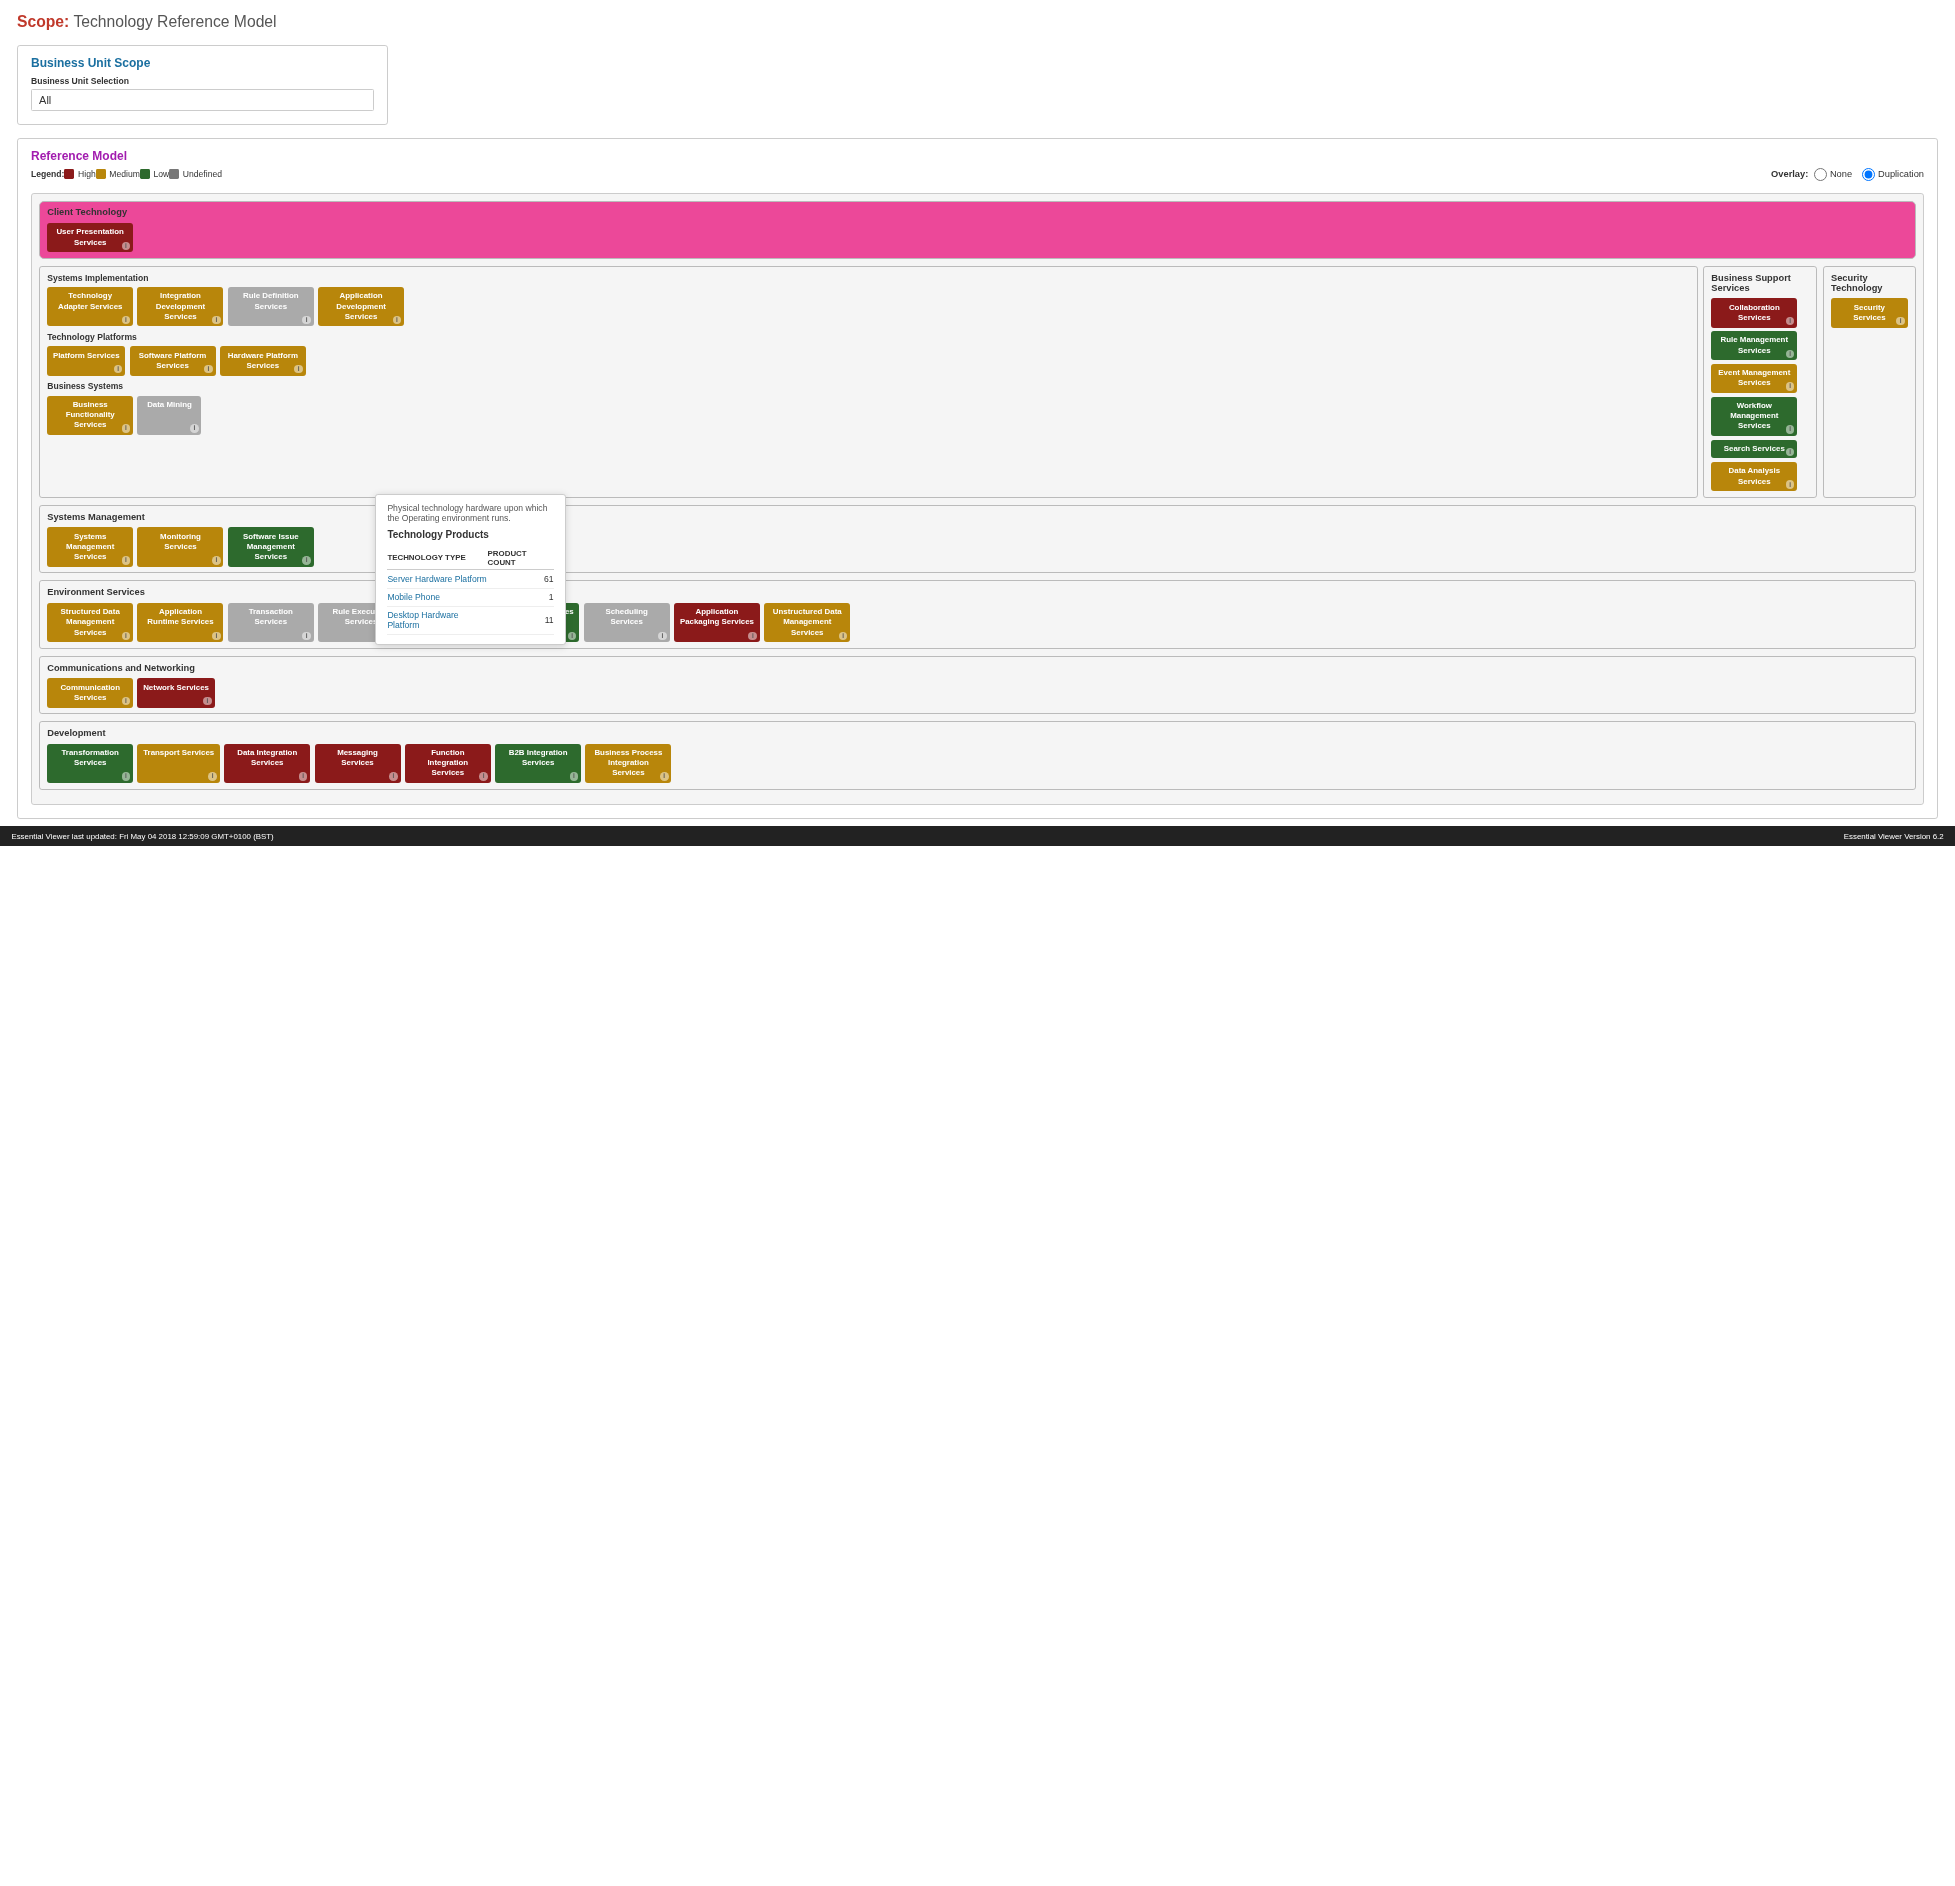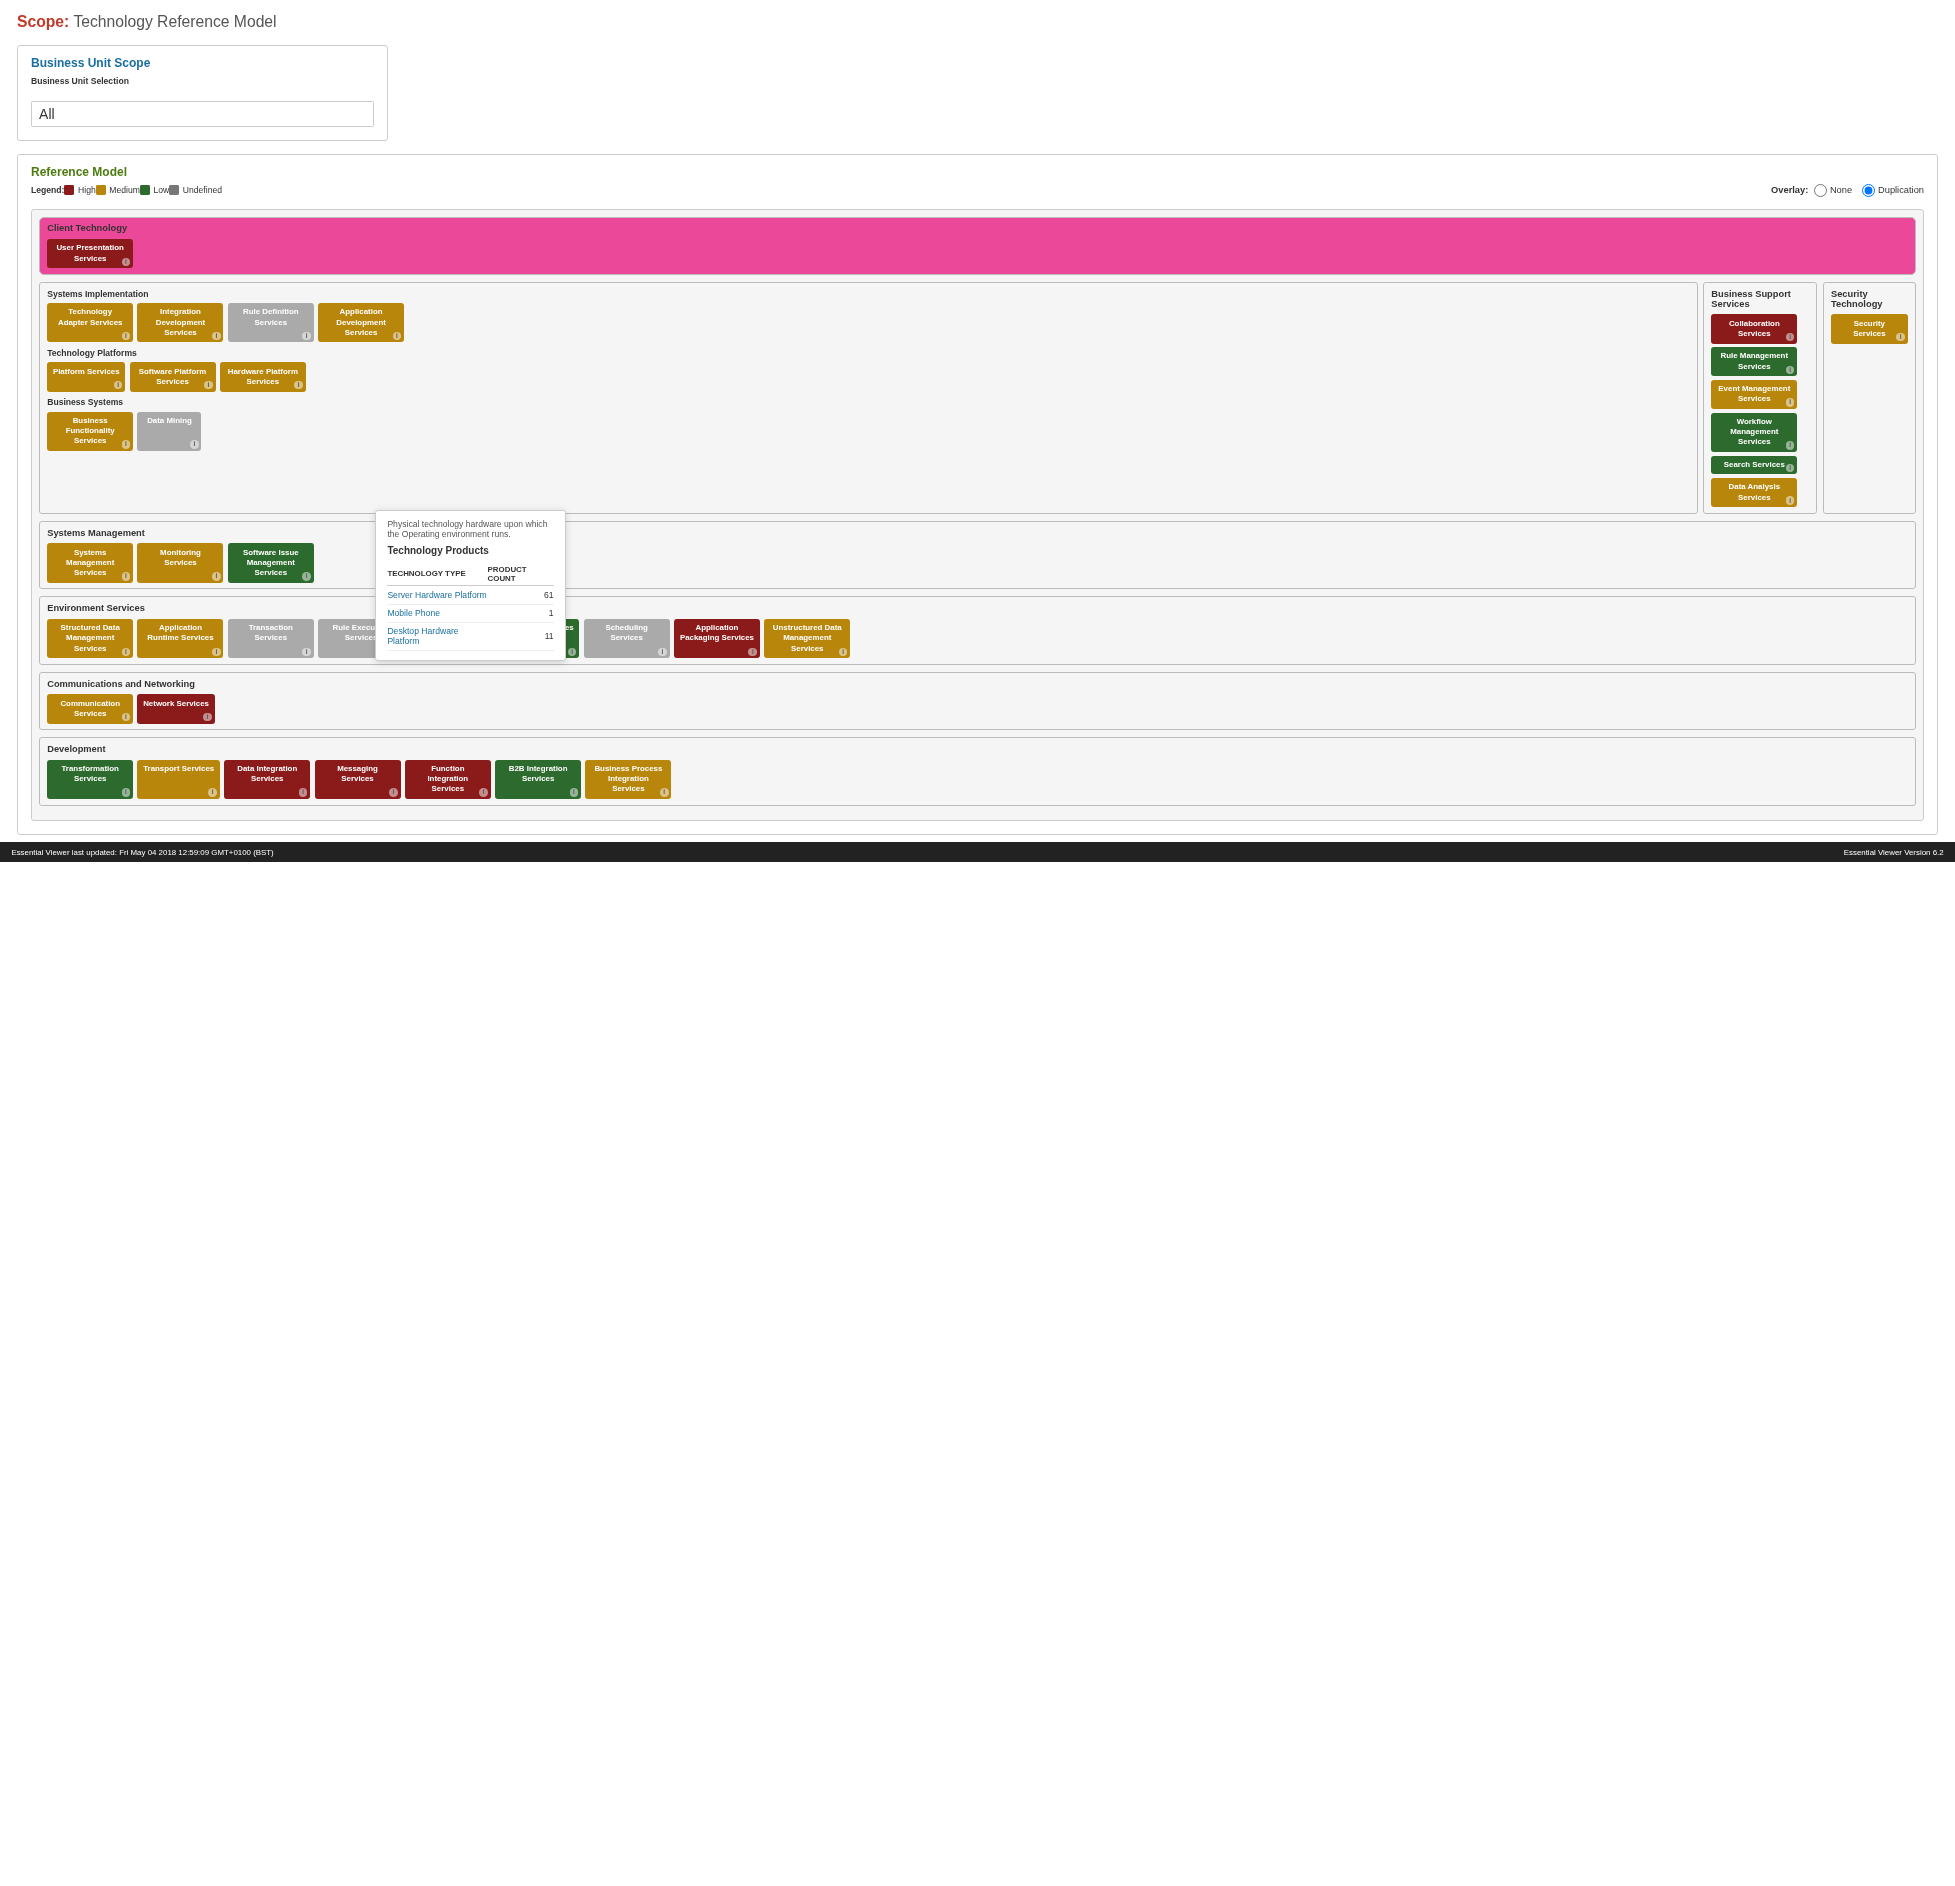--- a/index.html
+++ b/index.html
@@ -8,25 +8,25 @@
     .page-wrapper { background: #fff; min-height: 100vh; }
 
     
     .page-title { padding: 13px 17px 7.1px; font-size: 15.7px; font-weight: normal; color: #555; }
     .page-title span.view-label { color: #c0392b; font-weight: bold; }
 
     
     .scope-section { margin: 7.1px 17px 13px; border: 0.7px solid #ccc; border-radius: 2.9px; padding: 10px 13px 13px; max-width: 371px; background: #fff; }
     .scope-title { color: #1a6fa0; font-size: 12px; font-weight: bold; margin-bottom: 5.7px; }
     .scope-label { font-size: 8.6px; font-weight: bold; margin-bottom: 2.9px; }
-    .scope-input { width: 100%; border: 0.7px solid #ccc; padding: 4.3px 7.1px; font-size: 14px; border-radius: 1.4px; color: #333; margin-top: 12px; }
+    .scope-input { width: 100%; border: 0.7px solid #ccc; padding: 4.3px 7.1px; font-size: 11px; border-radius: 1.4px; color: #333; }
 
     
     .ref-section { margin: 0 17px 7.1px; border: 0.7px solid #ccc; border-radius: 2.9px; padding: 10px 13px 13px; background: #fff; }
-    .ref-title { color: #4d7c0f; font-size: 12px; font-weight: bold; margin-bottom: 4.3px; }
+    .ref-title { color: #a21caf; font-size: 12px; font-weight: bold; margin-bottom: 4.3px; }
 
     
     .legend-row { display: flex; align-items: center; margin-bottom: 12px; flex-wrap: wrap; }
     .legend-item { display: flex; align-items: center; gap: 3.6px; font-size: 8.6px; }
     .legend-dot { width: 10px; height: 10px; border-radius: 1.4px; }
     .legend-high { background: #8b1a1a; }
     .legend-medium { background: #b8860b; }
     .legend-low { background: #2d6a2d; }
     .legend-undefined { background: #777; }
 

